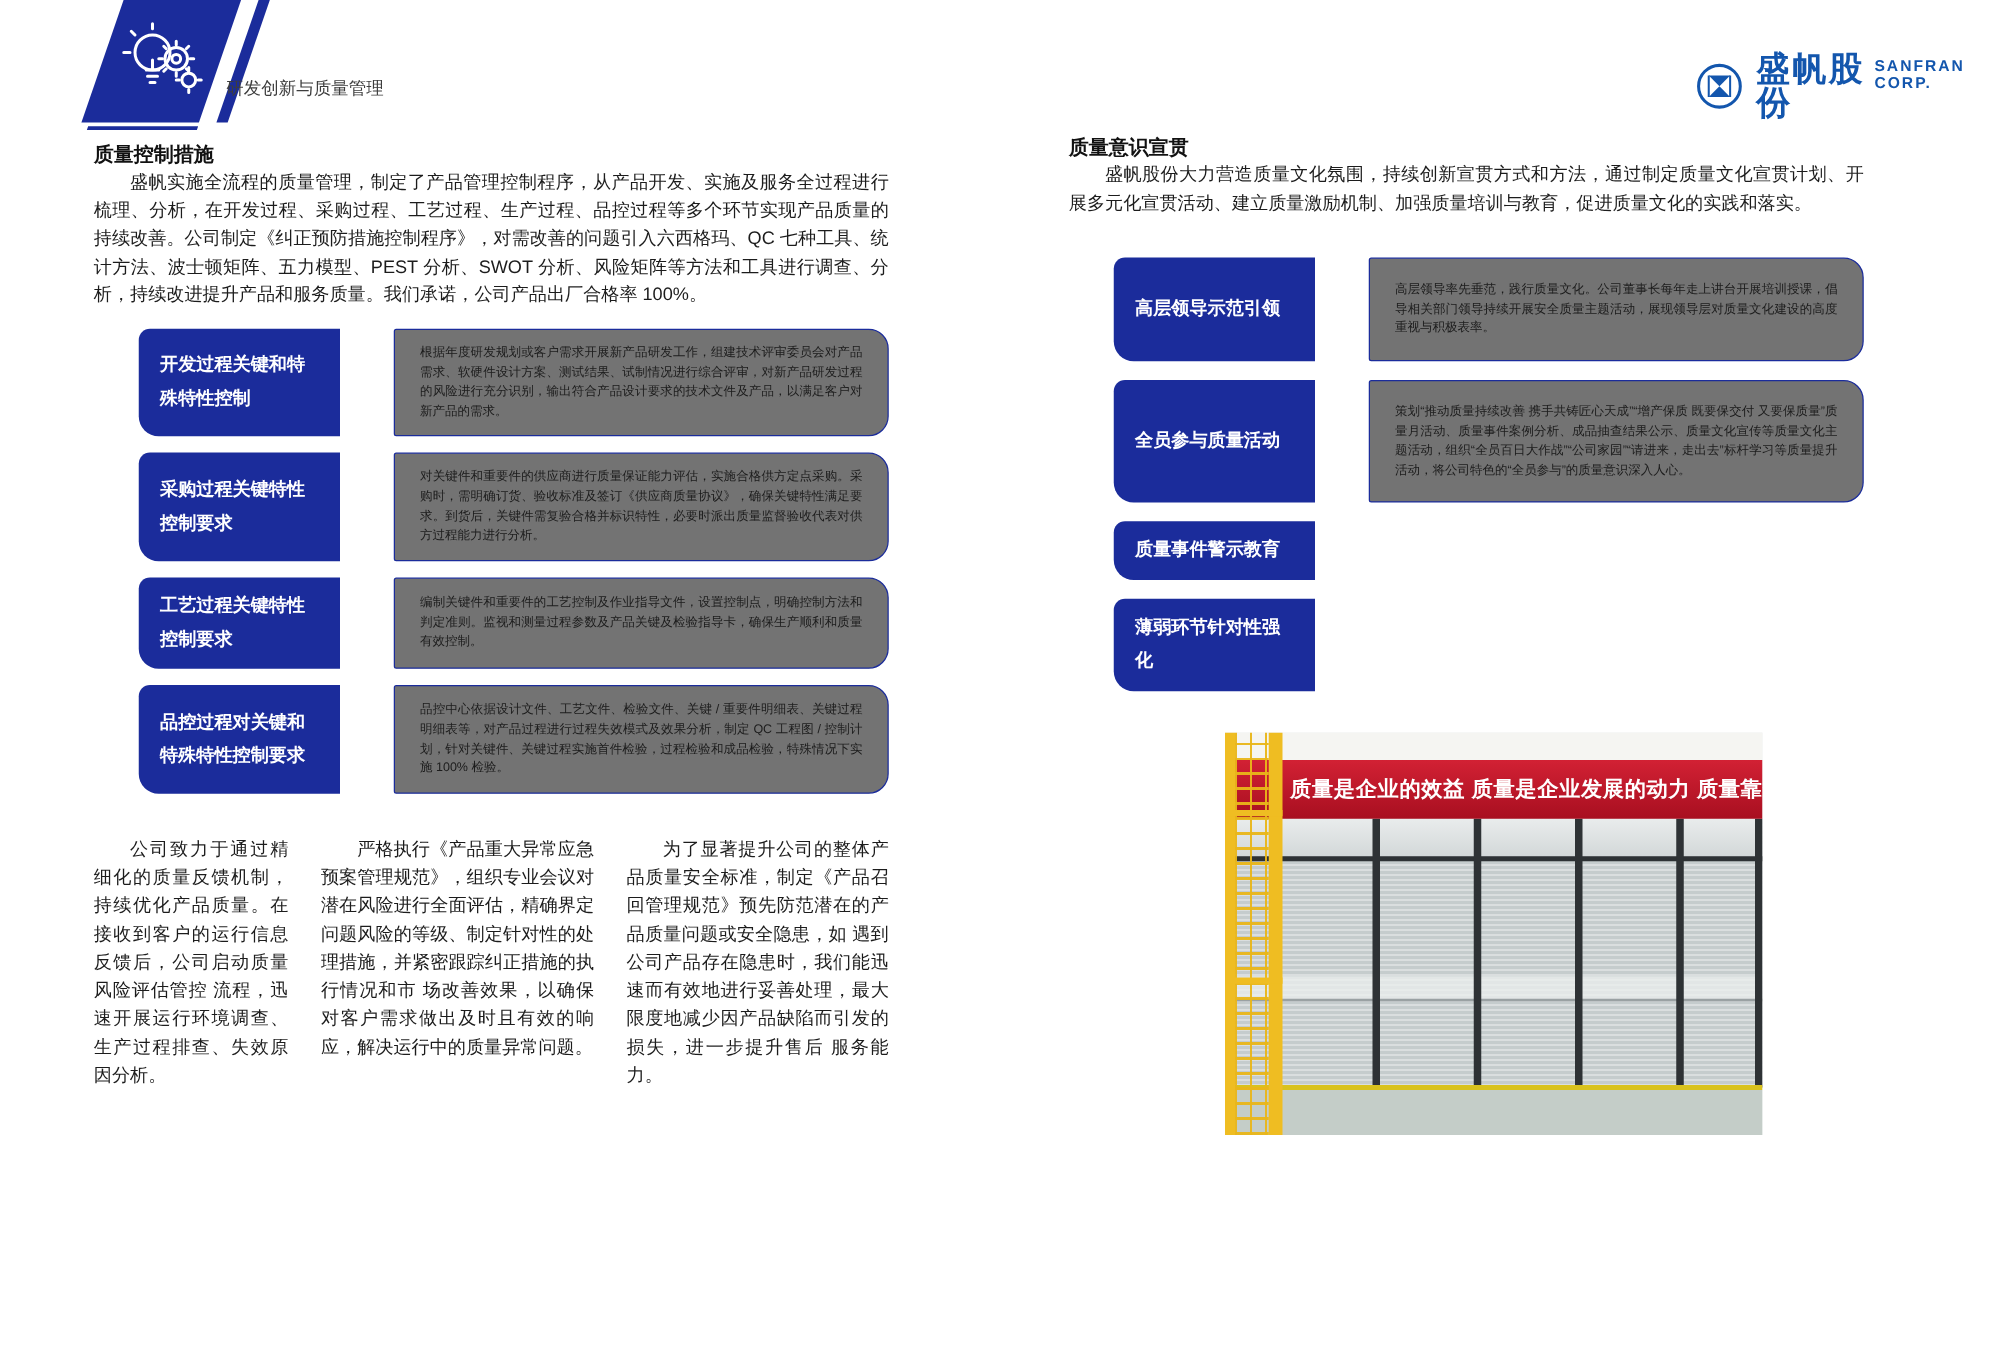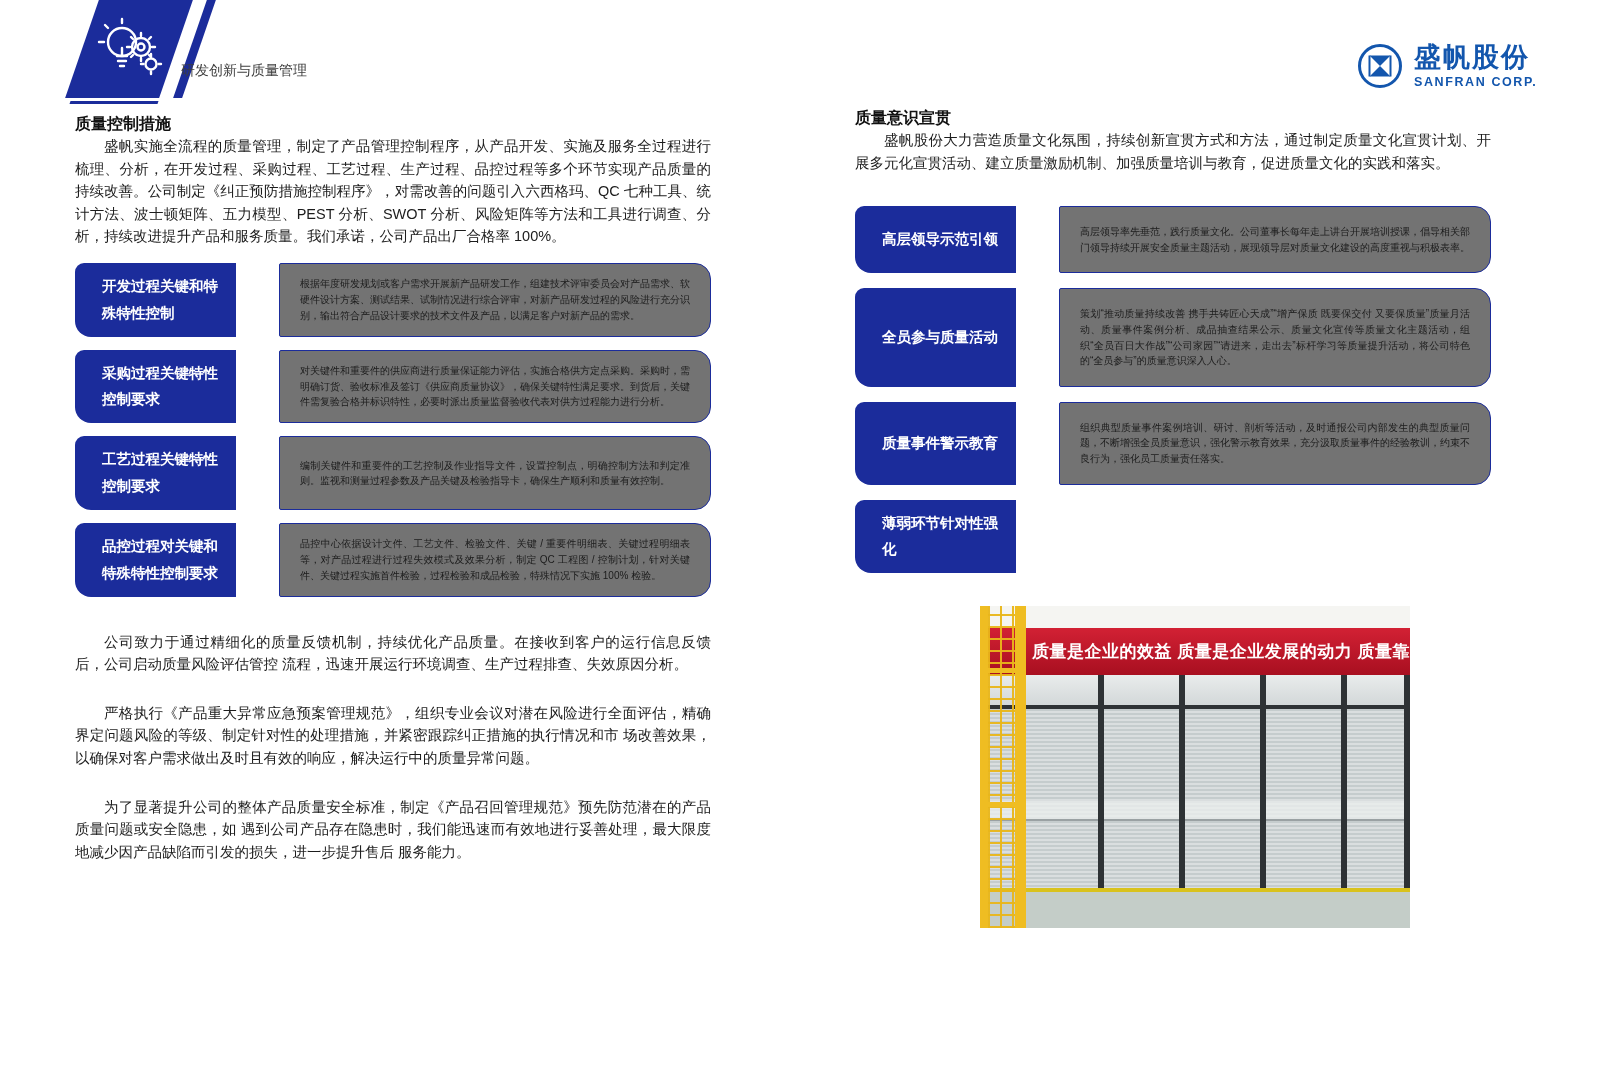--- a/index.html
+++ b/index.html
@@ -13,44 +13,44 @@
     background:#1b2c9b; transform:skewX(-19deg); }
   .para-stripe { position:absolute; left:132px; top:0; width:9px; height:98px;
     background:#1b2c9b; transform:skewX(-19deg); }
   .para-echo { position:absolute; left:12px; top:101px; width:88px; height:3px;
     background:#1b2c9b; transform:skewX(-19deg); }
   .para-main svg { position:absolute; left:12px; top:14px; transform:skewX(19deg); }
   .section-label { position:absolute; left:181px; top:62px; font-size:14px; color:#3d3d3d; white-space:nowrap; }
 
   
   .logo { position:absolute; left:1356px; top:42px; display:flex; align-items:center; gap:10px; }
-  .logo-txt { display:flex; flex-direction:column; line-height:1; }
+  .logo-txt { display:flex; line-height:1; }
   .logo-cn { font-size:27px; font-weight:bold; color:#1356ad; letter-spacing:2px; }
   .logo-en { font-size:12.5px; font-weight:bold; color:#1356ad; letter-spacing:1.6px; margin-top:5px; }
 
   
   .col { position:absolute; width:636px; }
   .col-left  { left:75px;  top:114px; }
   .col-right { left:855px; top:108px; }
   h2.sec { font-size:16px; font-weight:bold; color:#111; }
   p.body { font-size:14.5px; line-height:1.56; text-align:justify; text-indent:2em; color:#1c1c1c; }
   .col-left p.intro  { margin-bottom:15px; }
   .col-right p.intro { margin-bottom:32px; }
 
   
   .rows { display:flex; flex-direction:column; gap:13px; }
   .row { display:flex; gap:7px; align-items:stretch; }
   .row-label { flex:0 0 161px; background:#1b2c9b; color:#fff; font-weight:bold;
     font-size:14.5px; line-height:1.85; display:flex; align-items:center;
-    padding:10px 14px 10px 27px; border-radius:9px 0 0 16px; }
+    padding:10px 14px 10px 17px; border-radius:9px 0 0 16px;margin-left:36px; }
   .row-body { flex:1; border:1.5px solid #1b2c9b; border-radius:2px 16px 16px 2px;
     background:#737373; font-size:10px; line-height:1.56; text-align:justify;
     padding:11px 20px; display:flex; align-items:center;margin-left:36px; }
   .col-right .row-body { padding:17px 20px; }
-  .after-rows { margin-top:34px; display:flex; flex-direction:column; gap:26px; }
+  .after-rows { margin-top:34px; display:flex; flex-direction:row; gap:26px; }
 
   
   .photo { position:relative; margin:33px 0 0 125px; width:430px; height:322px;
     overflow:hidden; background:#eef0ef; }
   .ph-ceiling { position:absolute; left:0; top:0; right:0; height:24px; background:#f5f5f2; }
   .ph-banner { position:absolute; left:0; top:22px; right:0; height:47px;
     background:linear-gradient(180deg,#d22134,#a80f20); display:flex; align-items:center; overflow:hidden; }
   .ph-banner span { color:#fff; font-weight:bold; font-size:17px; letter-spacing:0.5px;
     white-space:nowrap; padding-left:52px; }
   .ph-glass { position:absolute; left:0; top:69px; right:0; height:215px;
@@ -158,23 +158,20 @@
           </div>
       </div>
       <div class="row">
         <div class="row-label">全员参与质量活动</div>
         <div class="row-body">
             <span>策划“推动质量持续改善 携手共铸匠心天成”“增产保质 既要保交付 又要保质量”质量月活动、质量事件案例分析、成品抽查结果公示、质量文化宣传等质量文化主题活动，组织“全员百日大作战”“公司家园”“请进来，走出去”标杆学习等质量提升活动，将公司特色的“全员参与”的质量意识深入人心。</span>
           </div>
       </div>
       <div class="row">
         <div class="row-label">质量事件警示教育</div>
-        <div class="row-body">
-            <span>组织典型质量事件案例培训、研讨、剖析等活动，及时通报公司内部发生的典型质量问题，不断增强全员质量意识，强化警示教育效果，充分汲取质量事件的经验教训，约束不良行为，强化员工质量责任落实。</span>
-          </div>
       </div>
       <div class="row">
         <div class="row-label">薄弱环节针对性强化</div>
       </div>
     </div>
 
     <div class="photo">
       <div class="ph-ceiling"></div>
       <div class="ph-glass"></div>
       <div class="ph-transom"></div>

